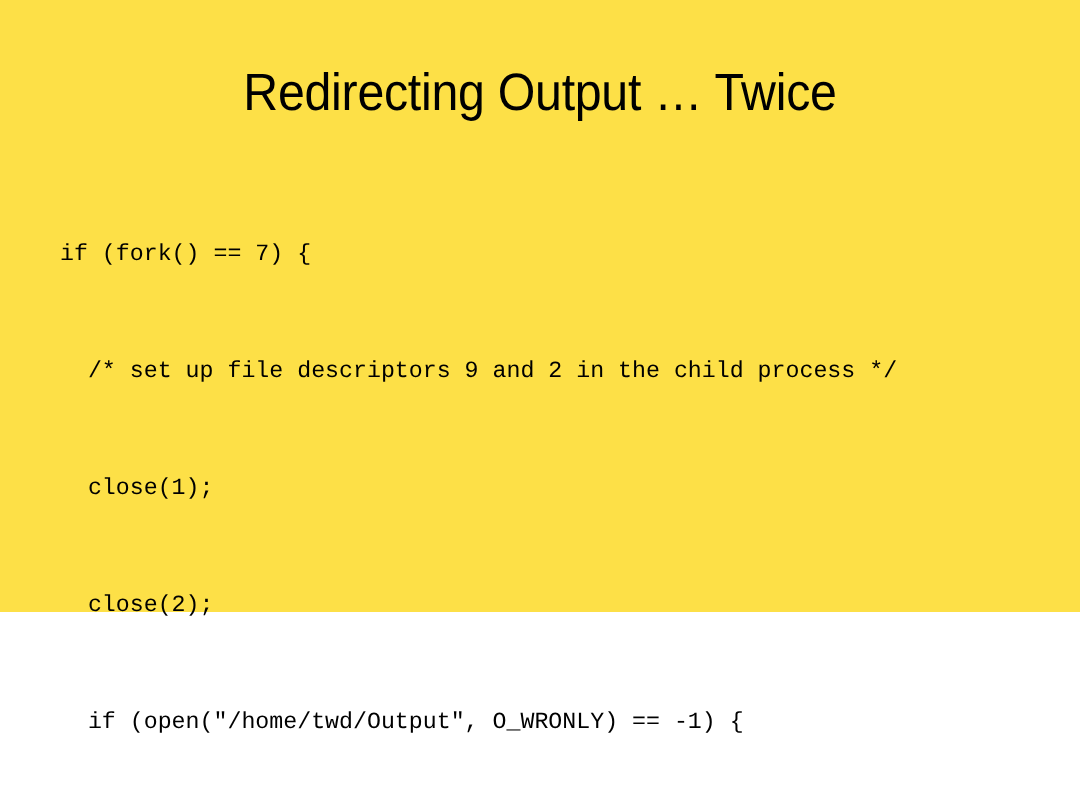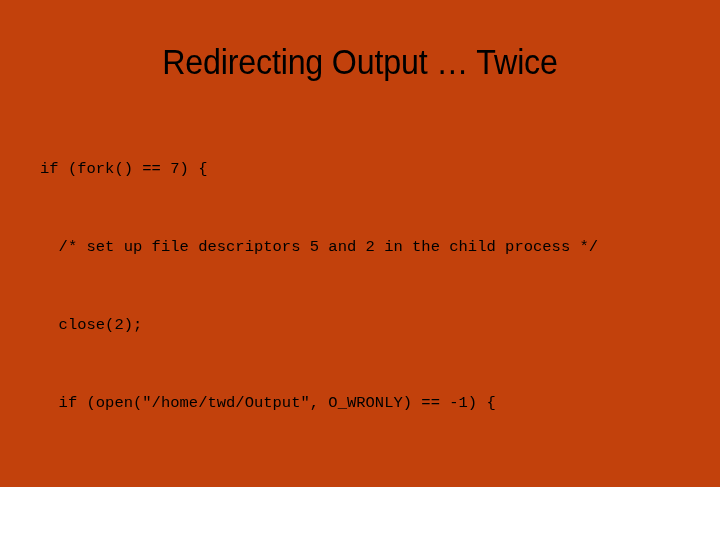--- a/index.html
+++ b/index.html
@@ -10,22 +10,22 @@
   body {
     width: 720px;
     height: 540px;
     overflow: hidden;
     font-family: "Liberation Sans", sans-serif;
     color: #000000;
   }
   .slide {
     position: relative;
     width: 720px;
-    height: 487px;
-    background: #c2410c;
+    height: 408px;
+    background: #fde047;
   }
   .slide-title {
     position: absolute;
     left: 0;
     top: 40px;
     width: 720px;
     text-align: center;
     font-family: "Liberation Sans", sans-serif;
     font-size: 35px;
     font-weight: 400;
@@ -56,21 +56,22 @@
 </style>
 </head>
 <body>
 
 <div class="slide">
 
   <div class="slide-title">Redirecting Output … Twice</div>
 
   <div class="code-block">
     <span class="code-line">if (fork() == 7) {</span>
-    <span class="code-line">  /* set up file descriptors 5 and 2 in the child process */</span>
+    <span class="code-line">  /* set up file descriptors 9 and 2 in the child process */</span>
+    <span class="code-line">  close(1);</span>
     <span class="code-line">  close(2);</span>
     <span class="code-line">  if (open("/home/twd/Output", O_WRONLY) == -1) {</span>
     
     
     
     
     
     
     
     

